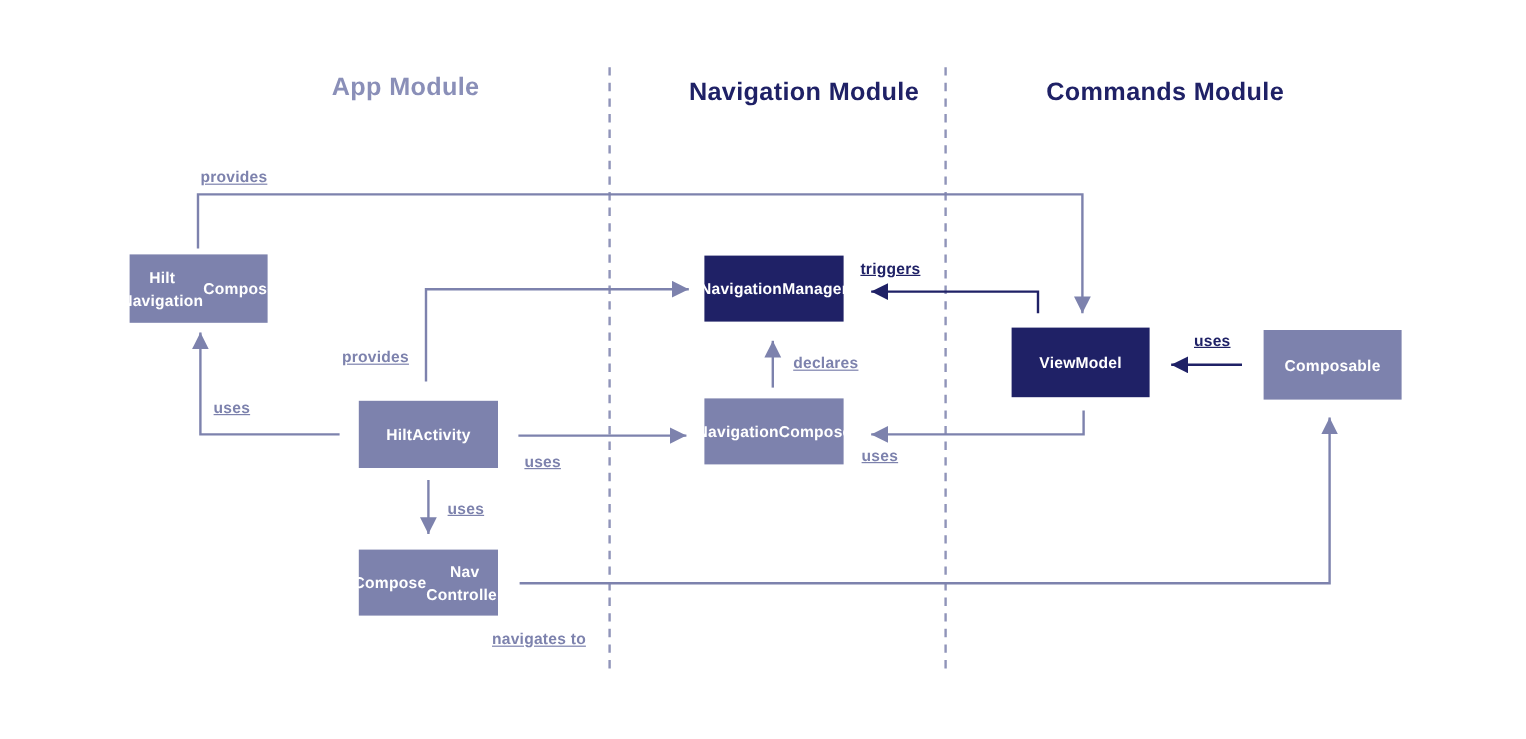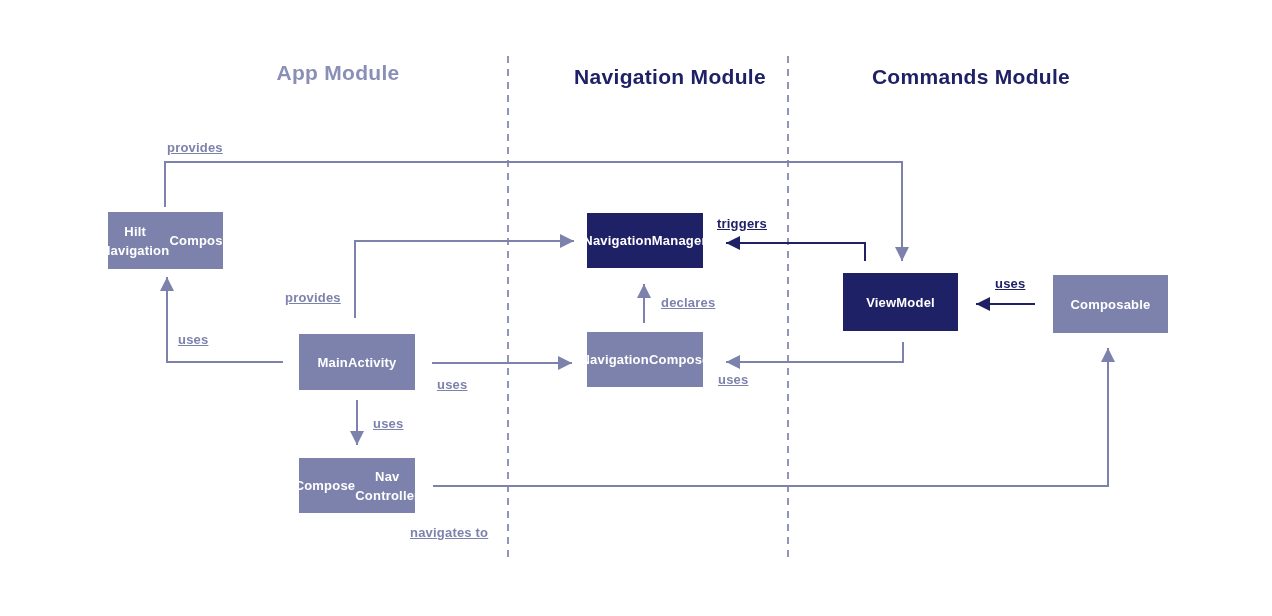--- a/index.html
+++ b/index.html
@@ -71,21 +71,21 @@
   <div class="module-header muted" style="left:338px;top:61px">App Module</div>
   <div class="module-header navy" style="left:670px;top:65px">Navigation Module</div>
   <div class="module-header navy" style="left:971px;top:65px">Commands Module</div>
 
   <div class="node slate" style="left:108px;top:212px;width:115px;height:57px">
     <span>Hilt Navigation</span>
     <span>Compose</span>
   </div>
 
   <div class="node slate" style="left:299px;top:334px;width:116px;height:56px">
-    <span>Main</span>
+    <span>Hilt</span>
     <span>Activity</span>
   </div>
 
   <div class="node slate" style="left:299px;top:458px;width:116px;height:55px">
     <span>Compose</span>
     <span>Nav Controller</span>
   </div>
 
   <div class="node navy" style="left:587px;top:213px;width:116px;height:55px">
     <span>Navigation</span>

